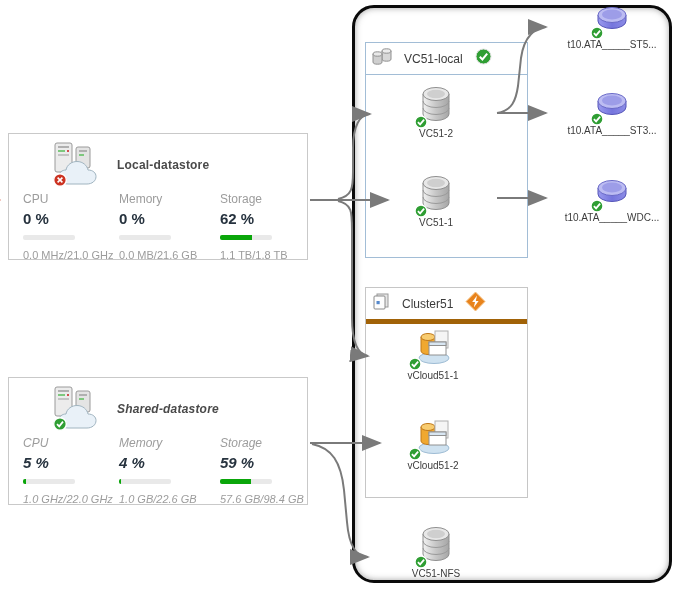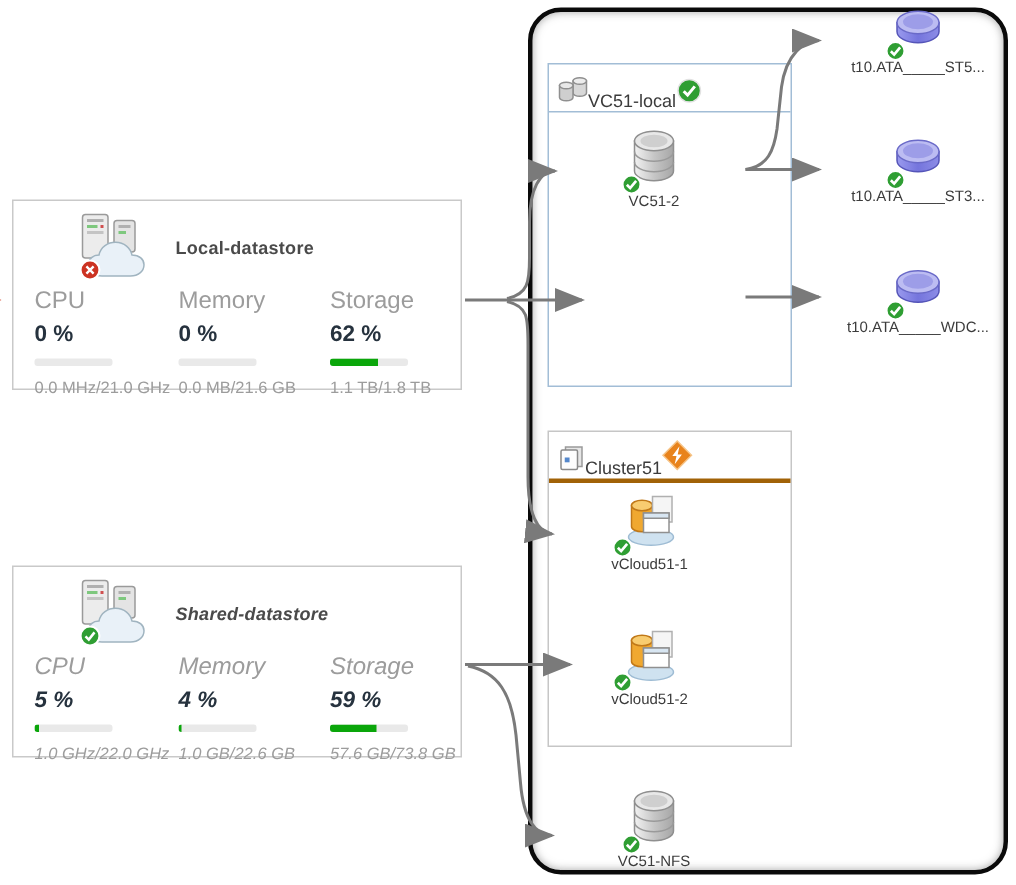--- a/index.html
+++ b/index.html
@@ -8,38 +8,38 @@
   
   .overlay{position:absolute;left:0;top:0;z-index:10;pointer-events:none;}
 
   
   .card{position:absolute;width:300px;background:#fff;border:1px solid #c9c9c9;box-sizing:border-box;
         padding:8px 6px 10px 14px;z-index:2;}
   .card-head{display:flex;align-items:center;height:46px;}
   .card-icon{position:relative;display:inline-block;width:54px;height:46px;margin-left:28px;flex:0 0 auto;}
   .card-title{margin-left:12px;font-size:12px;font-weight:bold;color:#4a4a4a;letter-spacing:0.2px;}
   .metrics{display:grid;grid-template-columns:96px 101px auto;margin-top:4px;}
-  .m-label{font-size:16px;color:#9c9c9c;margin-bottom:4px;}
+  .m-label{font-size:12px;color:#9c9c9c;margin-bottom:4px;}
   .m-value{font-size:15px;font-weight:bold;color:#26323e;margin-bottom:8px;}
   .m-bar{width:52px;height:5px;background:#e9e9e9;border-radius:2px;overflow:hidden;margin-bottom:9px;}
   .m-fill{height:100%;background:#0aa60a;}
   .m-detail{font-size:11px;color:#9c9c9c;white-space:nowrap;}
 
   
   .container-box{position:absolute;left:352px;top:5px;width:320px;height:578px;box-sizing:border-box;
         border:3px solid #0a0a0a;border-radius:22px;background:#fff;
         box-shadow:inset 0 0 6px rgba(90,90,90,0.55);z-index:1;}
 
   
   .group{position:absolute;box-sizing:border-box;background:#fff;z-index:2;}
   .group-blue{border:1px solid #a2bdd6;}
   .group-gray{border:1px solid #c6c6c6;}
-  .g-head{display:flex;align-items:flex-end;gap:0;height:31px;padding:0 6px;}
+  .g-head{display:flex;align-items:center;gap:12px;height:31px;padding:0 6px;}
   .group-blue .g-head{border-bottom:1px solid #a2bdd6;}
-  .group-gray .g-head{border-bottom:3px solid #a16207;}
+  .group-gray .g-head{border-bottom:5px solid #a16207;}
   .g-title{font-size:12px;color:#3b3b3b;}
 
   
   .node{position:absolute;width:90px;text-align:center;z-index:3;}
   .node.wide{width:100px;}
   .iw{position:relative;display:inline-block;}
   .badge{position:absolute;left:-5px;bottom:-2px;}
   .n-label{margin-top:1px;font-size:10px;color:#3c3c3c;white-space:nowrap;}
 </style>
 </head>
@@ -152,21 +152,21 @@
             <div class="m-fill" style="width: 4%;"></div>
           </div>
         <div class="m-detail">1.0 GB/22.6 GB</div>
       </div>
       <div class="metric">
         <div class="m-label">Storage</div>
         <div class="m-value">59 %</div>
         <div class="m-bar">
             <div class="m-fill" style="width: 59%;"></div>
           </div>
-        <div class="m-detail">57.6 GB/73.8 GB</div>
+        <div class="m-detail">57.6 GB/98.4 GB</div>
       </div>
     </div>
   </div>
 
   <div class="group group-blue" style="left:365px;top:42px;width:163px;height:216px;">
     <div class="g-head">
       <span>
         <svg width="20" height="18" viewBox="0 0 20 18">
           <path d="M10 3 L10 11 A4.5 2.2 0 0 0 19 11 L19 3 Z" fill="#d8d8d8" stroke="#8f8f8f"></path>
           <ellipse cx="14.5" cy="3" rx="4.5" ry="2.2" fill="#ececec" stroke="#8f8f8f"></ellipse>
@@ -213,20 +213,36 @@
         <ellipse cx="17" cy="8" rx="9" ry="4.2" fill="#cfcfcf"></ellipse>
       </svg>
       <svg class="badge" width="14" height="14" viewBox="0 0 14 14">
         <circle cx="7" cy="7" r="6" fill="#2f9e33" stroke="#ffffff" stroke-width="1.4"></circle>
         <path d="M3.9 7.2 L6.1 9.4 L10.1 4.6" stroke="#ffffff" stroke-width="1.8" fill="none"></path>
       </svg>
     </span>
     <div class="n-label">VC51-2</div>
   </div>
 
+  <div class="node" style="left:391px;top:175px;">
+    <span class="iw">
+      <svg width="34" height="37" viewBox="0 0 34 37">
+        <path d="M4 8 L4 28 A13 6.5 0 0 0 30 28 L30 8 Z" fill="url(#dsg)" stroke="#8f8f8f"></path>
+        <path d="M4 15 a13 6.5 0 0 0 26 0" fill="none" stroke="#9a9a9a"></path>
+        <path d="M4 22 a13 6.5 0 0 0 26 0" fill="none" stroke="#9a9a9a"></path>
+        <ellipse cx="17" cy="8" rx="13" ry="6.5" fill="#e8e8e8" stroke="#8f8f8f"></ellipse>
+        <ellipse cx="17" cy="8" rx="9" ry="4.2" fill="#cfcfcf"></ellipse>
+      </svg>
+      <svg class="badge" width="14" height="14" viewBox="0 0 14 14">
+        <circle cx="7" cy="7" r="6" fill="#2f9e33" stroke="#ffffff" stroke-width="1.4"></circle>
+        <path d="M3.9 7.2 L6.1 9.4 L10.1 4.6" stroke="#ffffff" stroke-width="1.8" fill="none"></path>
+      </svg>
+    </span>
+    <div class="n-label">VC51-1</div>
+  </div>
 
   <div class="node" style="left:388px;top:326px;">
     <span class="iw">
       <svg width="40" height="39" viewBox="0 0 40 39">
         <ellipse cx="21" cy="32" rx="15" ry="5.5" fill="#cfe2f0" stroke="#9ebcd4"></ellipse>
         <path d="M8 11 L8 25 A7 3.5 0 0 0 22 25 L22 11 Z" fill="#f0a830" stroke="#c07818"></path>
         <ellipse cx="15" cy="11" rx="7" ry="3.5" fill="#f8cc70" stroke="#c07818"></ellipse>
         <rect x="22" y="5" width="13" height="17" fill="#f5f5f5" stroke="#b0b0b0"></rect>
         <rect x="16" y="16" width="17" height="13" fill="#ffffff" stroke="#909090"></rect>
         <rect x="16" y="16" width="17" height="3.5" fill="#d8e6f2" stroke="#909090"></rect>

